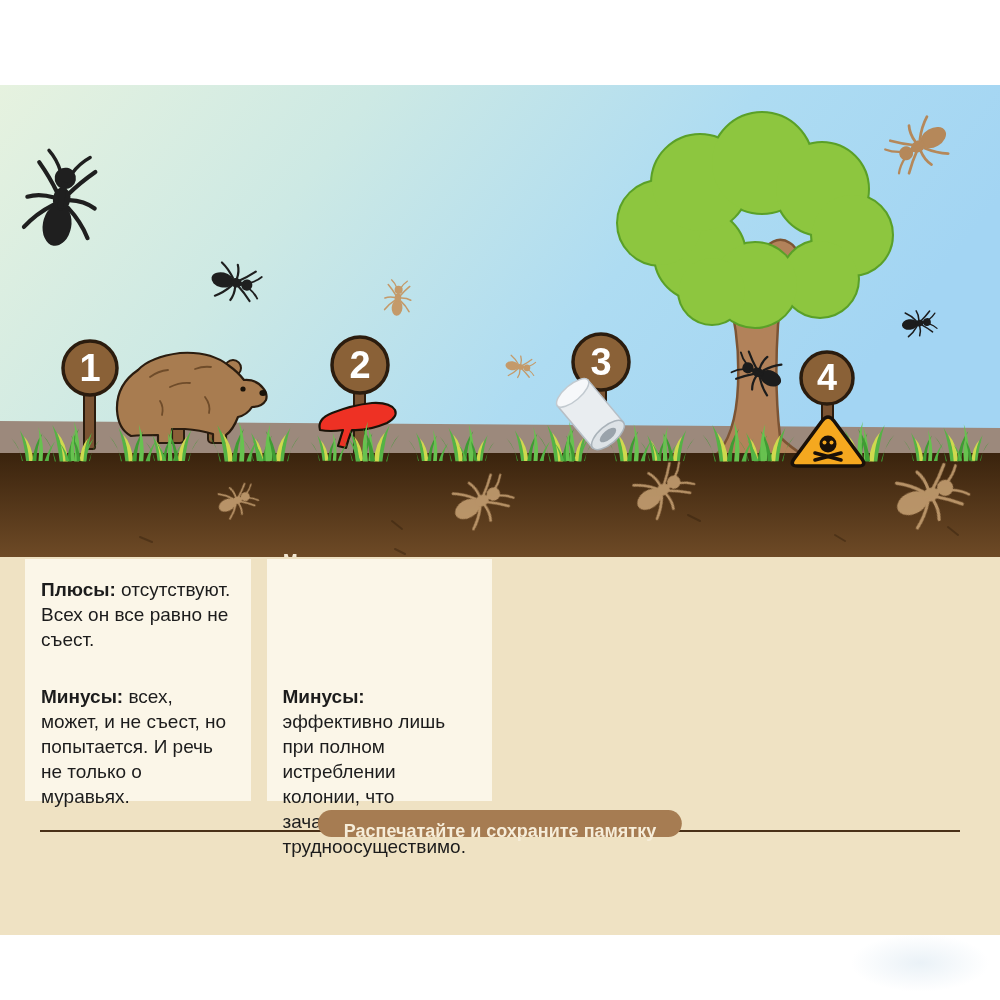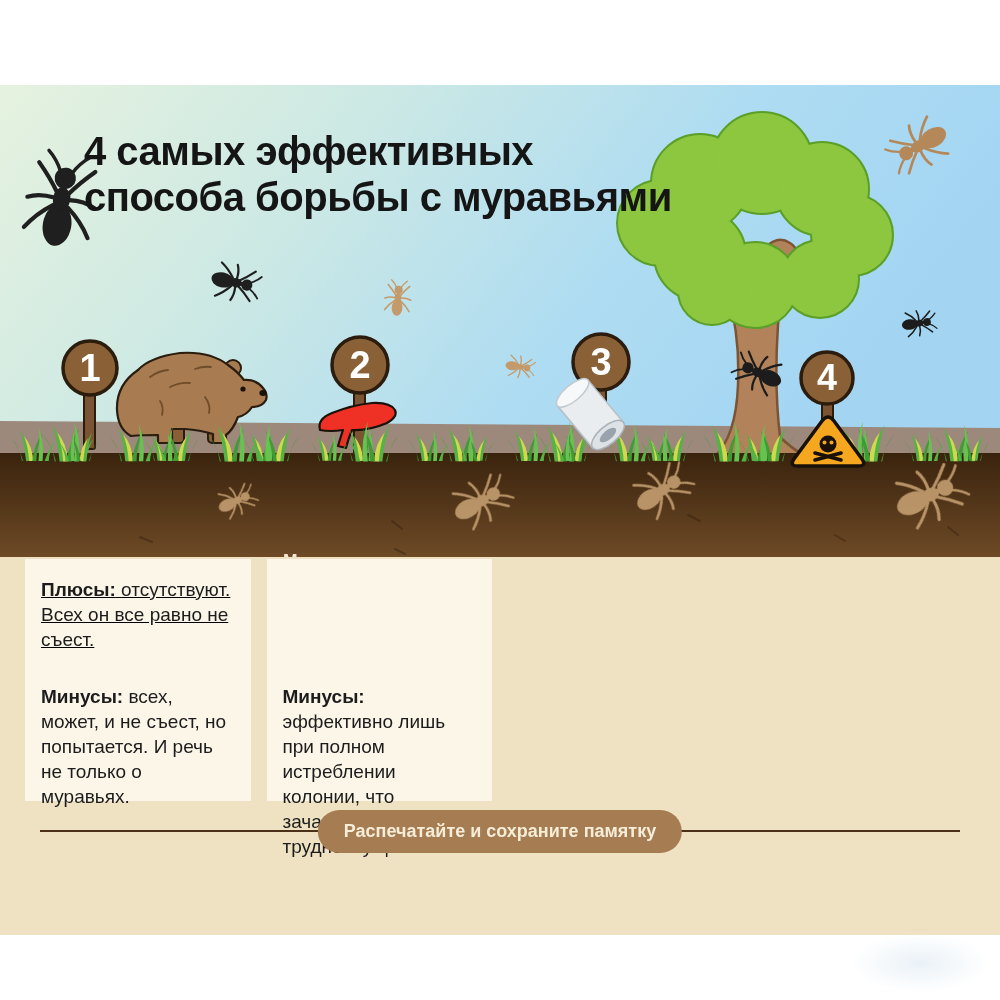--- a/index.html
+++ b/index.html
@@ -15,29 +15,29 @@
   .soil-label{position:absolute;width:215px;height:92px;display:flex;align-items:center;
               color:#f3e8d3;font-size:17.5px;font-weight:700;line-height:1.18;white-space:pre-line;}
   #lbl-0{left:48px;top:546px;}
   #lbl-1{left:283px;top:546px;}
   #lbl-2{left:525px;top:546px;}
   #lbl-3{left:763px;top:546px;}
   
   .body-band{position:absolute;left:0;top:557px;width:1000px;height:378px;background:#efe2c3;}
   .cards{position:absolute;left:25px;top:2px;width:950px;display:grid;
          grid-template-columns:repeat(4,1fr);gap:16px;}
-  .card{position:relative;background:#fbf6e8;height:242px;padding:0;text-decoration:underline;}
+  .card{position:relative;background:#fbf6e8;height:242px;padding:0;}
   .card p{margin:0;padding:18px 16px 0 16px;font-size:19px;line-height:1.32;color:#1c1c1c;}
   .card p.cons{position:absolute;left:0;right:0;top:107px;}
   .lbl{font-weight:700;}
   
   .footer-line{position:absolute;left:40px;right:40px;top:273px;height:2px;background:#4a3118;}
   .footer-btn{position:absolute;left:50%;top:253px;transform:translateX(-50%);
               background:#a67c52;color:#f6edd9;font-size:18px;font-weight:700;
-              border:none;border-radius:22px;height:43px;padding:0 26px;line-height:43px;
+              border:none;border-radius:22px;height:27px;padding:0 26px;line-height:43px;
               white-space:nowrap;cursor:pointer;font-family:inherit;}
   
   .watermark{position:absolute;right:10px;bottom:8px;width:140px;height:58px;
              background:radial-gradient(ellipse at center,rgba(185,210,228,0.30),rgba(185,210,228,0) 70%);}
 </style>
 </head>
 <body>
 
 <div id="stage">
 
@@ -227,22 +227,20 @@
       <use href="#antg" style="color:#1c1c1c" transform="translate(920,238) rotate(-8) scale(0.7)"></use>
       <g opacity="0.88">
         <use href="#antg" style="color:#c7a173" transform="translate(238,415) rotate(-25) scale(0.8)"></use>
         <use href="#antg" style="color:#c7a173" transform="translate(483,415) rotate(-30) scale(1.2)"></use>
         <use href="#antg" style="color:#c7a173" transform="translate(664,404) rotate(-35) scale(1.2)"></use>
         <use href="#antg" style="color:#c7a173" transform="translate(932,409) rotate(-25) scale(1.45)"></use>
       </g>
     </svg>
   </div>
 
-  <div class="title">4 самых эффективных
-способа борьбы с муравьями</div>
 
   <div class="soil-label" id="lbl-0">Бурый медведь
 на садовом участке</div>
   <div class="soil-label" id="lbl-1">Механическое
 уничтожение:
 кипятком, каблуком
 и т. д.</div>
   <div class="soil-label" id="lbl-2">Клеевой пояс</div>
   <div class="soil-label" id="lbl-3">Отравленная
 приманка</div>

